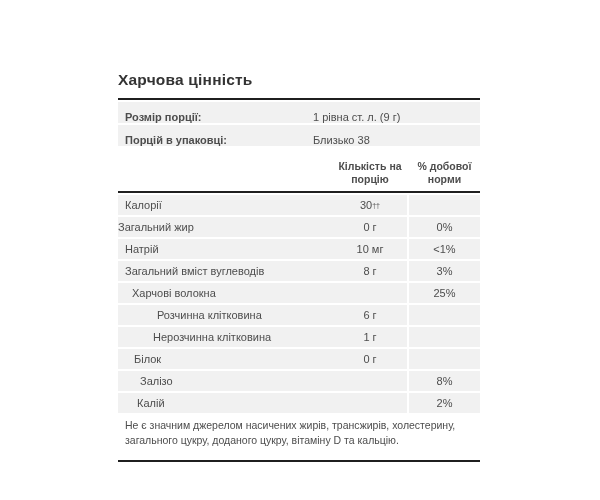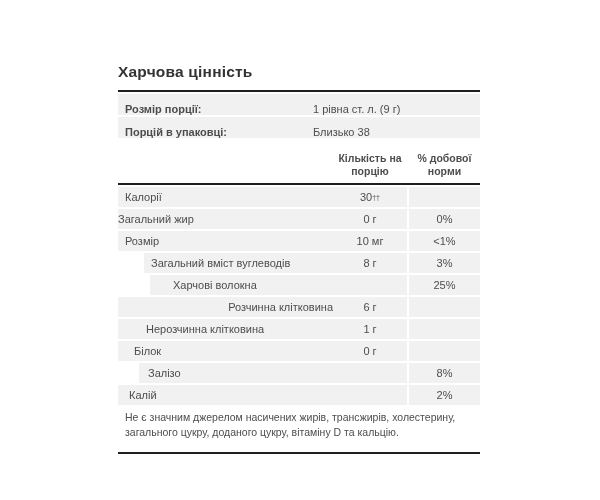--- a/index.html
+++ b/index.html
@@ -3,21 +3,21 @@
 <meta charset="utf-8">
 <style>
   * { margin:0; padding:0; box-sizing:border-box; }
   html, body {
     width:600px; height:500px;
     background:#ffffff;
     font-family:"Liberation Sans", sans-serif;
     overflow:hidden;
   }
   body { position:relative; }
-  .panel { position:absolute; left:118px; top:62px; width:362px; }
+  .panel { position:absolute; left:118px; top:70px; width:362px; }
 
   .title {
     font-size:15.5px; font-weight:bold; color:var(--title);
     letter-spacing:0.2px; line-height:20px; margin-bottom:8px;
   }
   .rule { height:2px; background:var(--rule); }
 
   
   .srow {
     display:flex; align-items:flex-end;
@@ -90,60 +90,60 @@
     <div class="dvc"><span></span></div>
   </div>
 
   <div class="drow">
     <div class="name" style="">Загальний жир</div>
     <div class="amt"><span>0 г</span><span class="sup"></span></div>
     <div class="dvc"><span>0%</span></div>
   </div>
 
   <div class="drow">
-    <div class="name" style="padding-left: 7px;">Розмір</div>
+    <div class="name" style="padding-left: 7px;">Натрій</div>
     <div class="amt"><span>10 мг</span><span class="sup"></span></div>
     <div class="dvc"><span>&lt;1%</span></div>
   </div>
 
   <div class="drow">
-    <div class="name" style="padding-left: 7px; margin-left: 26px;">Загальний вміст вуглеводів</div>
+    <div class="name" style="padding-left: 7px;">Загальний вміст вуглеводів</div>
     <div class="amt"><span>8 г</span><span class="sup"></span></div>
     <div class="dvc"><span>3%</span></div>
   </div>
 
   <div class="drow">
-    <div class="name" style="padding-left: 23px; margin-left: 32px;">Харчові волокна</div>
+    <div class="name" style="padding-left: 14px;">Харчові волокна</div>
     <div class="dvc"><span>25%</span></div>
   </div>
 
   <div class="drow">
-    <div class="name" style="padding-left: 39px; text-align: right;">Розчинна клітковина</div>
+    <div class="name" style="padding-left: 39px;">Розчинна клітковина</div>
     <div class="amt"><span>6 г</span><span class="sup"></span></div>
     <div class="dvc"><span></span></div>
   </div>
 
   <div class="drow">
-    <div class="name" style="padding-left: 28px;">Нерозчинна клітковина</div>
+    <div class="name" style="padding-left: 35px;">Нерозчинна клітковина</div>
     <div class="amt"><span>1 г</span><span class="sup"></span></div>
     <div class="dvc"><span></span></div>
   </div>
 
   <div class="drow">
     <div class="name" style="padding-left: 16px;">Білок</div>
     <div class="amt"><span>0 г</span><span class="sup"></span></div>
     <div class="dvc"><span></span></div>
   </div>
 
   <div class="drow">
-    <div class="name" style="padding-left: 9px; margin-left: 21px;">Залізо</div>
+    <div class="name" style="padding-left: 22px;">Залізо</div>
     <div class="dvc"><span>8%</span></div>
   </div>
 
   <div class="drow">
-    <div class="name" style="padding-left: 11px;">Калій</div>
+    <div class="name" style="padding-left: 19px;">Калій</div>
     <div class="dvc"><span>2%</span></div>
   </div>
 </div>
 
   <div class="footnote">Не є значним джерелом насичених жирів, трансжирів, холестерину, загального цукру, доданого цукру, вітаміну D та кальцію.</div>
   <div class="rule"></div>
 </div>
 
 </body></html>

